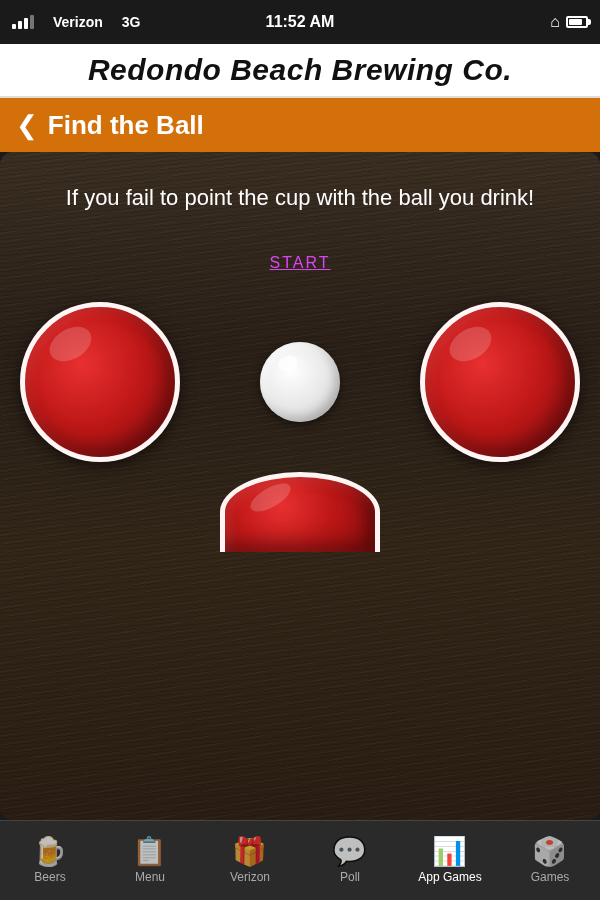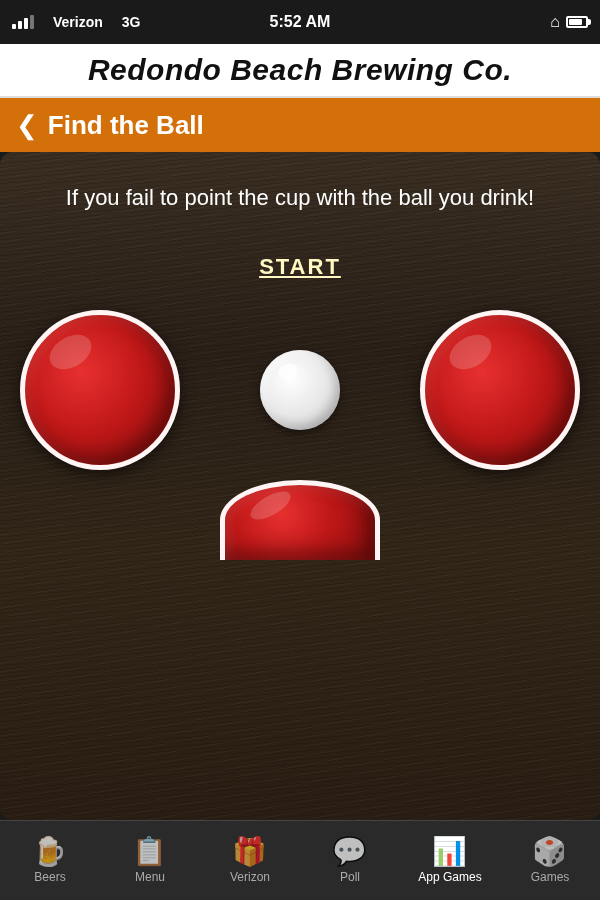--- a/index.html
+++ b/index.html
@@ -185,23 +185,23 @@
       position: relative;
       z-index: 2;
       display: flex;
       justify-content: center;
       padding: 30px 0 20px;
     }
 
     #start-button {
       background: transparent;
       border: none;
-      color: #fef9c3;
-      font-size: 22px;
-      font-weight: 700;
+      color: #d946ef;
+      font-size: 16px;
+      font-weight: 400;
       letter-spacing: 2px;
       text-decoration: underline;
       cursor: pointer;
     }
 
     
     #cups-area {
       position: relative;
       z-index: 2;
       width: 100%;
@@ -350,21 +350,21 @@
   <div class="left">
     <div class="signal-bars">
       <span></span>
         <span></span>
         <span></span>
         <span></span>
     </div>
     <span>Verizon</span>
     <span>3G</span>
   </div>
-  <div class="center">5:52 AM</div>
+  <div class="center">11:52 AM</div>
   <div class="right">
     <span style="color:white;font-size:16px;">⌂</span>
     <div class="battery">
       <div class="battery-fill"></div>
     </div>
   </div>
 </div>
 
 <div id="app-title-bar">
   <h1>Redondo Beach Brewing Co.</h1>

